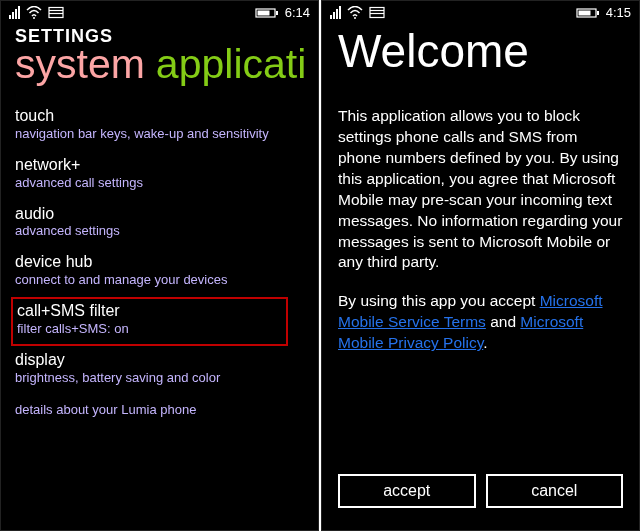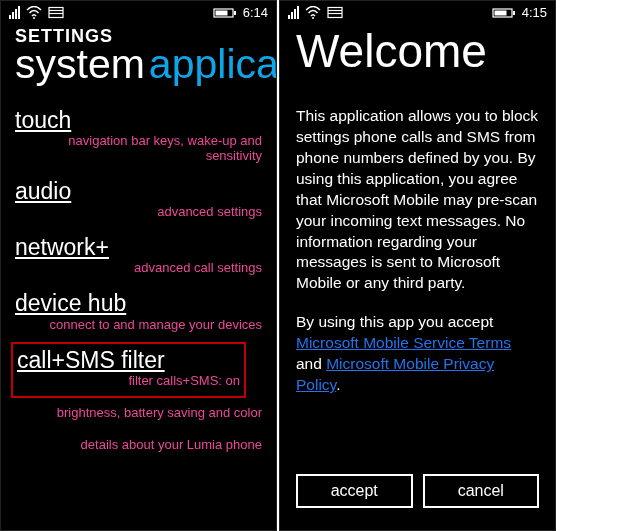--- a/index.html
+++ b/index.html
@@ -5,21 +5,21 @@
     * { margin: 0; padding: 0; box-sizing: border-box; }
     body {
       background: #fff;
       display: flex;
       gap: 2px;
       font-family: "Segoe UI", "Segoe UI Light", Arial, sans-serif;
       width: 640px;
       height: 531px;
     }
     .screen {
-      width: 277px;
+      width: 319px;
       height: 531px;
       background: #000;
       color: #fff;
       position: relative;
       overflow: hidden;
       border: 1px solid #222;
     }
     .status-bar {
       display: flex;
       justify-content: space-between;
@@ -55,48 +55,46 @@
       padding: 0 14px;
       margin-top: -6px;
       white-space: nowrap;
       overflow: hidden;
     }
     .pivot span {
       font-size: 41px;
       font-weight: 200;
       letter-spacing: 0px;
     }
-    .pivot-active { color: #ffffff; }
-    .pivot-inactive { color: #0ea5e9; margin-left: 4px; }
+    .pivot-active { color: #fca5a5; }
+    .pivot-inactive { color: #84cc16; margin-left: 11px; }
 
     .settings-list {
       padding: 14px 14px 0 14px;
     }
     .settings-item {
       padding: 6px 0 10px 0;
     }
     .settings-item.highlight {
       border: 2px solid #c00000;
       padding: 4px 4px 8px 4px;
       margin-left: -4px;
       margin-right: 16px;
     }
     .item-title {
-      font-size: 23px;
+      font-size: 16px;
       font-weight: 300;
       line-height: 1.05;
       color: #fff;
-      text-decoration: underline;
     }
     .item-sub {
       font-size: 13px;
       font-weight: 400;
-      color: #ec4899;
+      color: #c4b5fd;
       margin-top: 1px;
-      text-align: right;
     }
 
     
     .s2-content { padding: 0 16px; }
     .welcome-title {
       font-size: 46px;
       font-weight: 200;
       margin-top: 6px;
       margin-bottom: 32px;
       line-height: 1;
@@ -178,36 +176,37 @@
   <div class="pivot">
     <span class="pivot-active">system</span><span class="pivot-inactive">applicati</span>
   </div>
 
   <div class="settings-list">
     <div class="settings-item">
       <div class="item-title">touch</div>
       <div class="item-sub">navigation bar keys, wake-up and sensitivity</div>
     </div>
     <div class="settings-item">
+      <div class="item-title">network+</div>
+      <div class="item-sub">advanced call settings</div>
+    </div>
+    <div class="settings-item">
       <div class="item-title">audio</div>
       <div class="item-sub">advanced settings</div>
-    </div>
-    <div class="settings-item">
-      <div class="item-title">network+</div>
-      <div class="item-sub">advanced call settings</div>
     </div>
     <div class="settings-item">
       <div class="item-title">device hub</div>
       <div class="item-sub">connect to and manage your devices</div>
     </div>
     <div class="settings-item highlight">
       <div class="item-title">call+SMS filter</div>
       <div class="item-sub">filter calls+SMS: on</div>
     </div>
     <div class="settings-item">
+      <div class="item-title">display</div>
       <div class="item-sub">brightness, battery saving and color</div>
     </div>
     <div class="settings-item">
       <div class="item-sub">details about your Lumia phone</div>
     </div>
   </div>
 </div>
 
 <div class="screen">
   <div class="status-bar">

